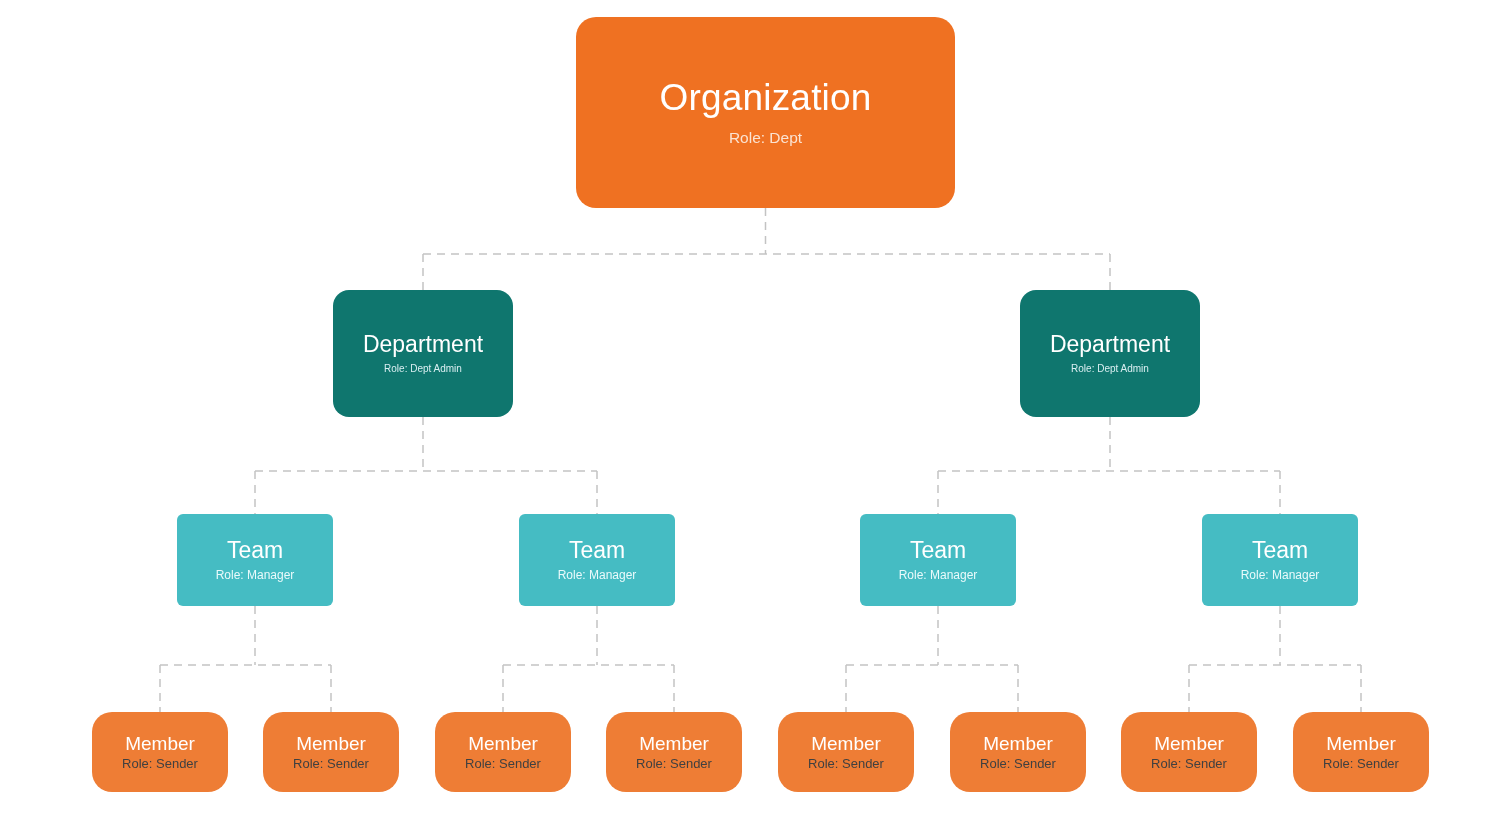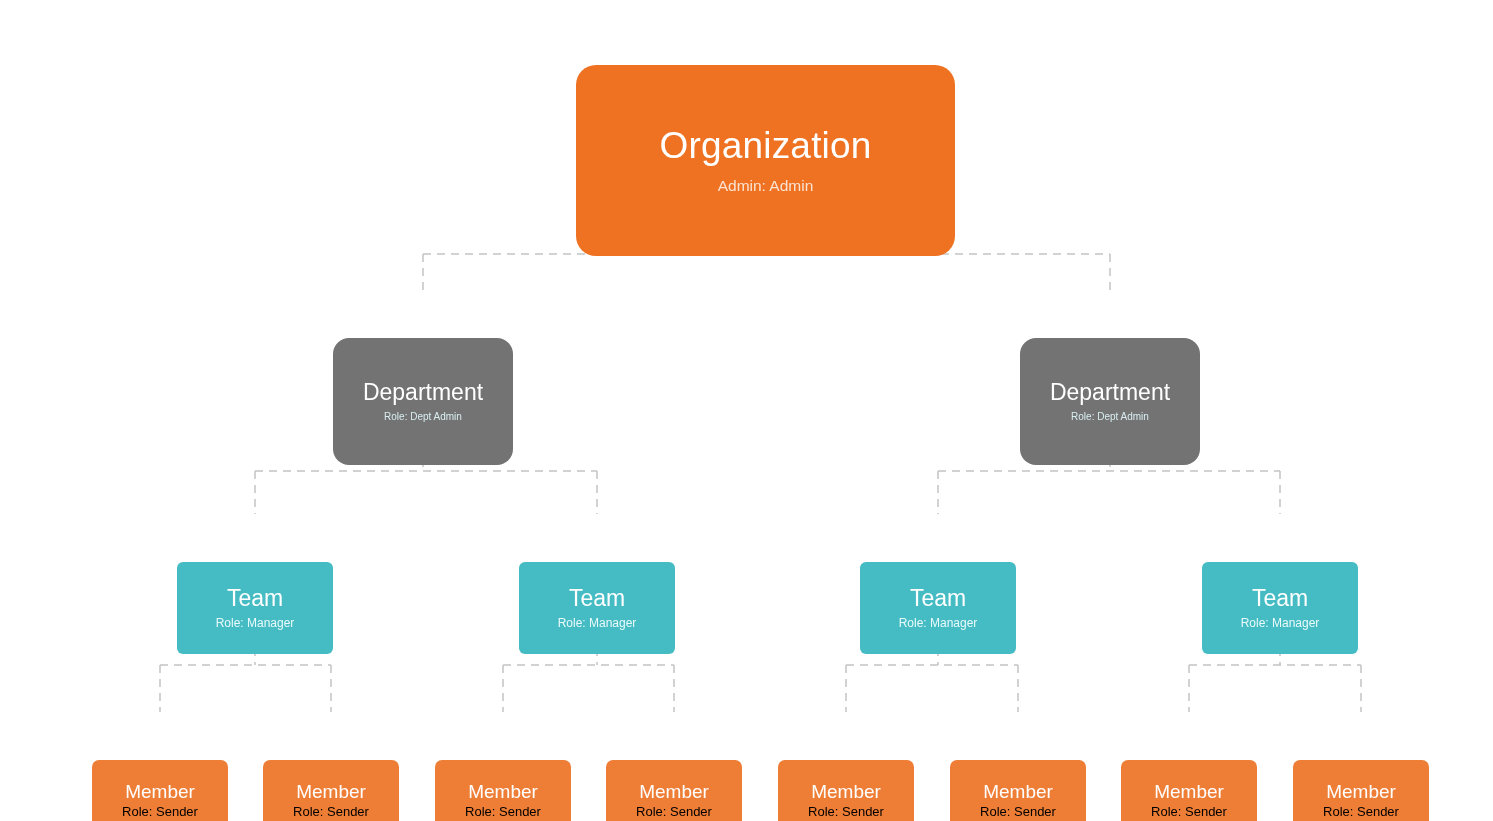--- a/index.html
+++ b/index.html
@@ -31,21 +31,20 @@
     position: absolute;
     box-sizing: border-box;
     display: flex;
     flex-direction: column;
     align-items: center;
     justify-content: center;
     text-align: center;
     color: #ffffff;
     cursor: pointer;
     overflow: hidden;
-    margin-top: 48px;
   }
   .node .node-title {
     display: block;
     line-height: 1.12;
     font-weight: 400;
     color: #ffffff;
     white-space: nowrap;
   }
   .node .node-role {
     display: block;
@@ -63,21 +62,21 @@
     font-size: 37px;
     letter-spacing: 0.2px;
     margin-bottom: 10px;
   }
   .node.level-organization .node-role {
     font-size: 15.5px;
     color: #fbe3d2;
   }
   
   .node.level-department {
-    background: #737373;
+    background: #0f766e;
     border-radius: 16px;
   }
   .node.level-department .node-title {
     font-size: 23px;
     margin-bottom: 5px;
   }
   .node.level-department .node-role {
     font-size: 10px;
     color: #d9eef1;
   }
@@ -90,29 +89,29 @@
     font-size: 23px;
     margin-bottom: 4px;
   }
   .node.level-team .node-role {
     font-size: 12px;
     color: #eafafb;
   }
   
   .node.level-member {
     background: #ee7d35;
-    border-radius: 7px;
+    border-radius: 20px;
   }
   .node.level-member .node-title {
     font-size: 19px;
     margin-bottom: 2px;
   }
   .node.level-member .node-role {
     font-size: 13px;
-    color: #000000;
+    color: #404040;
   }
 </style>
 </head>
 <body>
 
 <div id="stage">
 
   <svg id="connector-layer" viewBox="0 0 1493 821" width="1493" height="821" aria-hidden="true">
       <line x1="765.5" y1="208" x2="765.5" y2="254" stroke="#c3c3c3" stroke-width="1.5" stroke-dasharray="8 6" stroke-linecap="butt"></line>
       <line x1="423" y1="254" x2="1110" y2="254" stroke="#c3c3c3" stroke-width="1.5" stroke-dasharray="8 6" stroke-linecap="butt"></line>
@@ -139,21 +138,21 @@
       <line x1="846" y1="665" x2="846" y2="712" stroke="#c3c3c3" stroke-width="1.5" stroke-dasharray="8 6" stroke-linecap="butt"></line>
       <line x1="1018" y1="665" x2="1018" y2="712" stroke="#c3c3c3" stroke-width="1.5" stroke-dasharray="8 6" stroke-linecap="butt"></line>
       <line x1="1280" y1="606" x2="1280" y2="665" stroke="#c3c3c3" stroke-width="1.5" stroke-dasharray="8 6" stroke-linecap="butt"></line>
       <line x1="1189" y1="665" x2="1361" y2="665" stroke="#c3c3c3" stroke-width="1.5" stroke-dasharray="8 6" stroke-linecap="butt"></line>
       <line x1="1189" y1="665" x2="1189" y2="712" stroke="#c3c3c3" stroke-width="1.5" stroke-dasharray="8 6" stroke-linecap="butt"></line>
       <line x1="1361" y1="665" x2="1361" y2="712" stroke="#c3c3c3" stroke-width="1.5" stroke-dasharray="8 6" stroke-linecap="butt"></line>
     </svg>
 
   <div class="node level-organization" style="left: 576px; top: 17px; width: 379px; height: 191px;">
     <span class="node-title">Organization</span>
-    <span class="node-role">Admin: Admin</span>
+    <span class="node-role">Role: Dept</span>
   </div>
 
   <div class="node level-department" style="left: 333px; top: 290px; width: 180px; height: 127px;">
     <span class="node-title">Department</span>
     <span class="node-role">Role: Dept Admin</span>
   </div>
   <div class="node level-department" style="left: 1020px; top: 290px; width: 180px; height: 127px;">
     <span class="node-title">Department</span>
     <span class="node-role">Role: Dept Admin</span>
   </div>

